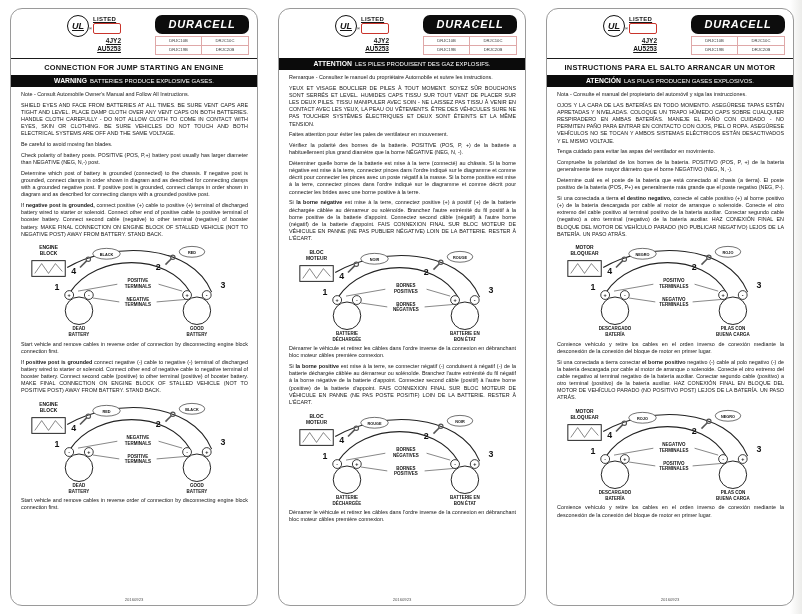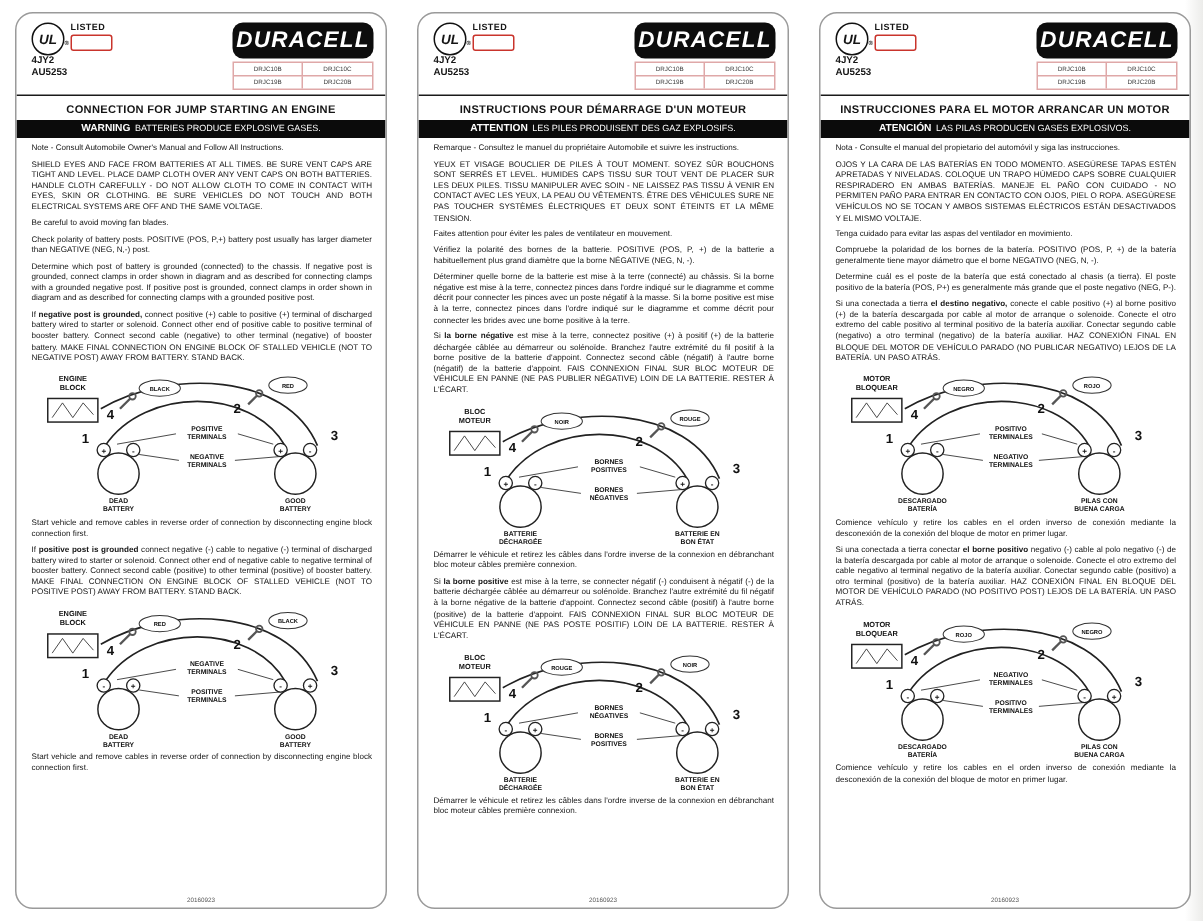--- a/index.html
+++ b/index.html
@@ -9,34 +9,34 @@
     font-family:"Liberation Sans", sans-serif; color:#151515;
   }
   .page { box-sizing:border-box; width:802px; height:614px; padding:8px 0 0 10px; display:flex; gap:20px; }
   .panel {
     box-sizing:border-box; width:248px; height:598px; background:#fff;
     border:1px solid #9a9a9a; border-radius:12px; overflow:hidden;
     display:flex; flex-direction:column; position:relative;
   }
   
   .hdr { display:flex; justify-content:space-between; align-items:flex-start; padding:6px 8px 3px 10px; }
-  .hdr-left { display:flex; flex-direction:column; align-items:flex-start; min-width:100px; }
+  .hdr-left { display:flex; flex-direction:column; align-items:flex-end; min-width:100px;text-decoration:underline; }
   .ul-row { display:flex; align-items:flex-start; gap:4px; }
   .ul-circle {
     width:20px; height:20px; border:1.8px solid #111; border-radius:50%;
     font-weight:bold; font-style:italic; font-size:9px; line-height:20px; text-align:center; position:relative;
   }
   .ul-reg { position:absolute; right:-4px; bottom:-3px; font-size:4px; font-style:normal; }
   .listed { font-size:6px; font-weight:bold; margin-top:1px; letter-spacing:0.3px; }
   .red-box { width:26px; height:9px; border:1px solid #c9342c; border-radius:2px; margin-top:1px; }
   .model { font-size:6.5px; font-weight:bold; line-height:1.3; }
   .hdr-right { display:flex; flex-direction:column; align-items:center; gap:2px; width:94px; }
   .duracell {
     box-sizing:border-box; width:94px; text-align:center; background:#0d0d0d; color:#fff;
-    font-weight:bold; font-style:italic; font-size:15px; letter-spacing:0.8px;
+    font-weight:bold; font-style:italic; font-size:11px; letter-spacing:0.8px;
     padding:3px 0 3.5px; border-radius:7px;
   }
   .codes { display:grid; grid-template-columns:1fr 1fr; width:94px; box-sizing:border-box; border:1px solid #dfa8a8; background:#fff; }
   .code { font-size:4.2px; color:#3a3a3a; text-align:center; padding:1.5px 0; }
   .code:nth-child(odd) { border-right:1px solid #dfa8a8; }
   .code:nth-child(-n+2) { border-bottom:1px solid #dfa8a8; }
   
   .title { border-top:1px solid #1a1a1a; font-size:7.4px; font-weight:bold; text-align:center; padding:4px 6px 3px; letter-spacing:0.2px; }
   .warnbar { background:#0b0b0b; color:#fff; text-align:center; font-size:6px; padding:2.5px 2px 3px; }
   .warnbar b { font-size:6.8px; margin-right:3px; }
@@ -244,21 +244,20 @@
         <div class="duracell">DURACELL</div>
         <div class="codes">
           <span class="code">DRJC10B</span>
           <span class="code">DRJC10C</span>
           <span class="code">DRJC19B</span>
           <span class="code">DRJC20B</span>
         </div>
       </div>
     </div>
 
-    <div class="title">INSTRUCTIONS POUR DÉMARRAGE D'UN MOTEUR</div>
 
     <div class="warnbar"><b>ATTENTION</b><span>LES PILES PRODUISENT DES GAZ EXPLOSIFS.</span></div>
 
     <div class="body">
 
       <p class="para"><span>Remarque - Consultez le manuel du propriétaire Automobile et suivre les instructions.</span><b></b><span></span></p>
       <p class="para"><span>YEUX ET VISAGE BOUCLIER DE PILES À TOUT MOMENT. SOYEZ SÛR BOUCHONS SONT SERRÉS ET LEVEL. HUMIDES CAPS TISSU SUR TOUT VENT DE PLACER SUR LES DEUX PILES. TISSU MANIPULER AVEC SOIN - NE LAISSEZ PAS TISSU À VENIR EN CONTACT AVEC LES YEUX, LA PEAU OU VÊTEMENTS. ÊTRE DES VÉHICULES SURE NE PAS TOUCHER SYSTÈMES ÉLECTRIQUES ET DEUX SONT ÉTEINTS ET LA MÊME TENSION.</span><b></b><span></span></p>
       <p class="para"><span>Faites attention pour éviter les pales de ventilateur en mouvement.</span><b></b><span></span></p>
       <p class="para"><span>Vérifiez la polarité des bornes de la batterie. POSITIVE (POS, P, +) de la batterie a habituellement plus grand diamètre que la borne NÉGATIVE (NEG, N, -).</span><b></b><span></span></p>
       <p class="para"><span>Déterminer quelle borne de la batterie est mise à la terre (connecté) au châssis. Si la borne négative est mise à la terre, connectez pinces dans l'ordre indiqué sur le diagramme et comme décrit pour connecter les pinces avec un poste négatif à la masse. Si la borne positive est mise à la terre, connectez pinces dans l'ordre indiqué sur le diagramme et comme décrit pour connecter les brides avec une borne positive à la terre.</span><b></b><span></span></p>
@@ -401,21 +400,21 @@
         <div class="duracell">DURACELL</div>
         <div class="codes">
           <span class="code">DRJC10B</span>
           <span class="code">DRJC10C</span>
           <span class="code">DRJC19B</span>
           <span class="code">DRJC20B</span>
         </div>
       </div>
     </div>
 
-    <div class="title">INSTRUCCIONES PARA EL MOTOR ARRANCAR UN MOTOR</div>
+    <div class="title">INSTRUCTIONS PARA EL SALTO ARRANCAR UN MOTOR</div>
 
     <div class="warnbar"><b>ATENCIÓN</b><span>LAS PILAS PRODUCEN GASES EXPLOSIVOS.</span></div>
 
     <div class="body">
 
       <p class="para"><span>Nota - Consulte el manual del propietario del automóvil y siga las instrucciones.</span><b></b><span></span></p>
       <p class="para"><span>OJOS Y LA CARA DE LAS BATERÍAS EN TODO MOMENTO. ASEGÚRESE TAPAS ESTÉN APRETADAS Y NIVELADAS. COLOQUE UN TRAPO HÚMEDO CAPS SOBRE CUALQUIER RESPIRADERO EN AMBAS BATERÍAS. MANEJE EL PAÑO CON CUIDADO - NO PERMITEN PAÑO PARA ENTRAR EN CONTACTO CON OJOS, PIEL O ROPA. ASEGÚRESE VEHÍCULOS NO SE TOCAN Y AMBOS SISTEMAS ELÉCTRICOS ESTÁN DESACTIVADOS Y EL MISMO VOLTAJE.</span><b></b><span></span></p>
       <p class="para"><span>Tenga cuidado para evitar las aspas del ventilador en movimiento.</span><b></b><span></span></p>
       <p class="para"><span>Compruebe la polaridad de los bornes de la batería. POSITIVO (POS, P, +) de la batería generalmente tiene mayor diámetro que el borne NEGATIVO (NEG, N, -).</span><b></b><span></span></p>
       <p class="para"><span>Determine cuál es el poste de la batería que está conectado al chasis (a tierra). El poste positivo de la batería (POS, P+) es generalmente más grande que el poste negativo (NEG, P-).</span><b></b><span></span></p>

